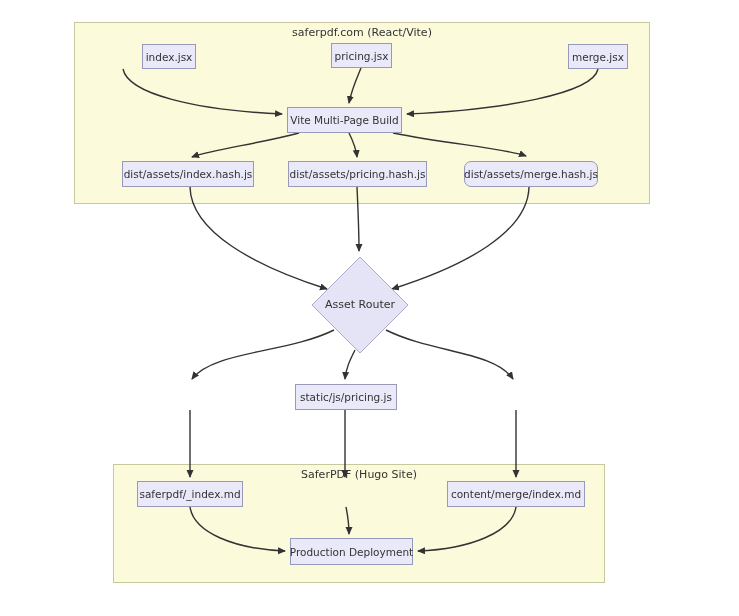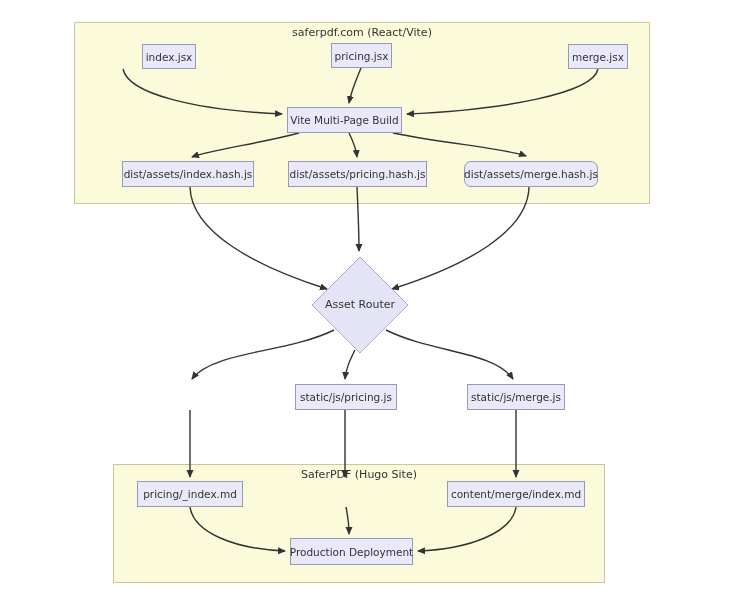--- a/index.html
+++ b/index.html
@@ -90,20 +90,19 @@
 
   <div class="node" style="left:287px; top:107px; width:115px; height:26px;">Vite Multi-Page Build</div>
 
   <div class="node" style="left:122px; top:161px; width:132px; height:26px;">dist/assets/index.hash.js</div>
   <div class="node" style="left:288px; top:161px; width:139px; height:26px;">dist/assets/pricing.hash.js</div>
   <div class="node" style="left:464px; top:161px; width:134px; height:26px;border-radius:7px;">dist/assets/merge.hash.js</div>
 
   <div class="diamond-label" style="left:310px; top:298px; width:100px;">Asset Router</div>
 
   <div class="node" style="left:295px; top:384px; width:102px; height:26px;">static/js/pricing.js</div>
-  <div class="node" style="left:467px; top:384px; width:98px; height:26px;">static/js/merge.js</div>
 
-  <div class="node" style="left:137px; top:481px; width:106px; height:26px;">pricing/_index.md</div>
+  <div class="node" style="left:137px; top:481px; width:106px; height:26px;">saferpdf/_index.md</div>
   <div class="node" style="left:447px; top:481px; width:138px; height:26px;">content/merge/index.md</div>
 
   <div class="node" style="left:290px; top:538px; width:123px; height:27px;">Production Deployment</div>
 
 </div>
 
 </body></html>

